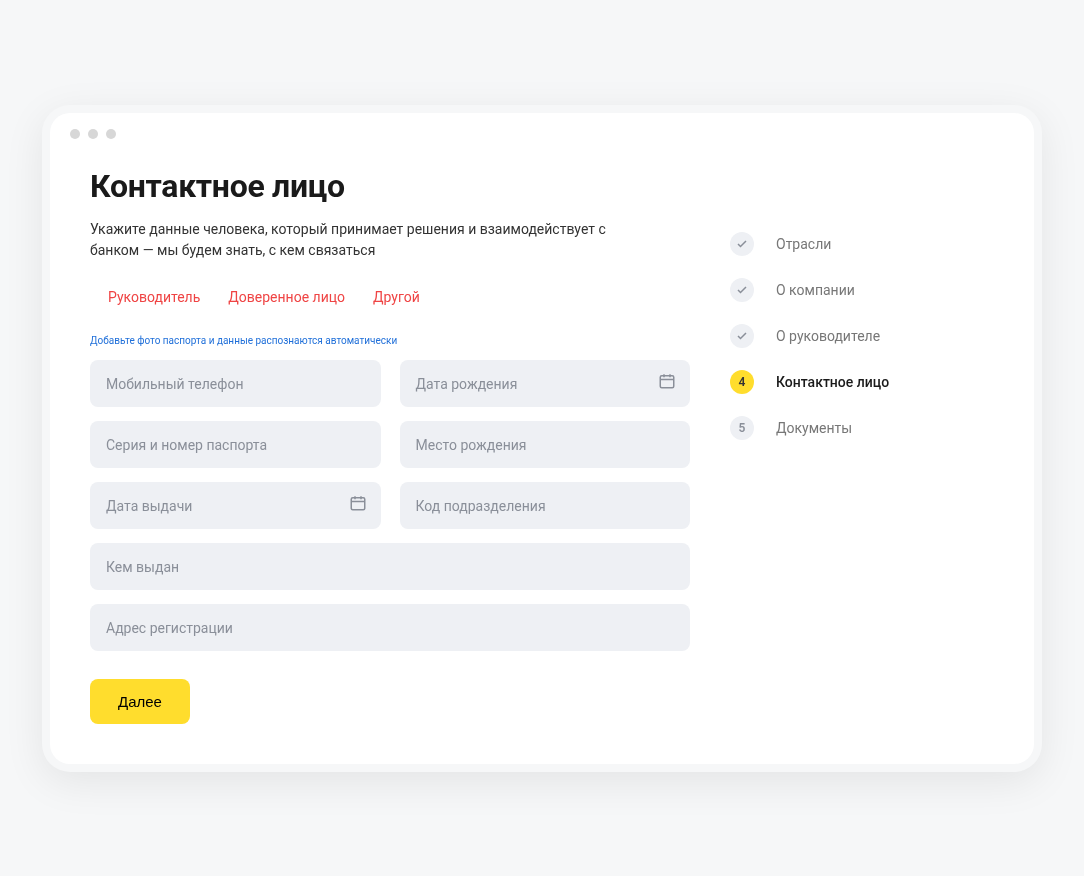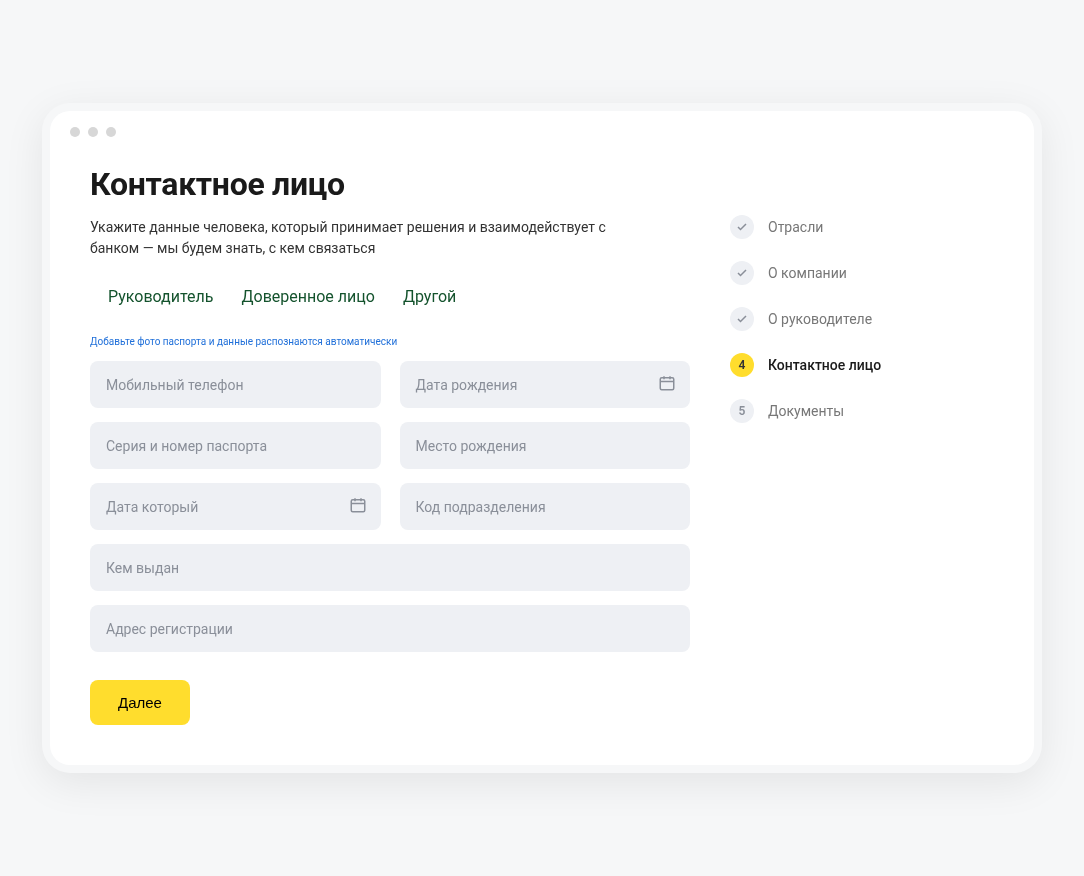--- a/index.html
+++ b/index.html
@@ -54,22 +54,22 @@
       margin-bottom: 24px;
       max-width: 560px;
     }
     .tab-row {
       display: flex;
       gap: 28px;
       margin-bottom: 20px;
       padding-left: 18px;
     }
     .tab {
-      font-size: 16px;
-      color: #14532d;
+      font-size: 14px;
+      color: #ef4444;
       cursor: pointer;
       padding: 4px 0;
     }
     .link {
       color: #1f6fd9;
       font-size: 10px;
       cursor: pointer;
       margin-bottom: 14px;
       display: inline-block;
     }
@@ -111,22 +111,23 @@
       padding: 14px 28px;
       font-size: 15px;
       font-weight: 500;
       color: #000000;
       cursor: pointer;
       margin-top: 14px;
     }
     .step {
       display: flex;
       align-items: center;
-      gap: 14px;
+      gap: 22px;
       margin-bottom: 22px;
+      margin-top: 15px;
     }
     .step-badge {
       width: 24px; height: 24px;
       border-radius: 50%;
       display: flex;
       align-items: center;
       justify-content: center;
       font-size: 12px;
       font-weight: 600;
       flex-shrink: 0;
@@ -185,21 +186,21 @@
           <div class="field-half">
             <span class="field-label">Серия и номер паспорта</span>
           </div>
           <div class="field-half">
             <span class="field-label">Место рождения</span>
           </div>
         </div>
 
         <div class="field-row">
           <div class="field-half">
-            <span class="field-label">Дата который</span>
+            <span class="field-label">Дата выдачи</span>
             <span class="icon-cal">
               <svg width="18" height="18" viewBox="0 0 24 24" fill="none" stroke="currentColor" stroke-width="2">
                   <rect x="3" y="5" width="18" height="16" rx="2"></rect>
                   <line x1="3" y1="10" x2="21" y2="10"></line>
                   <line x1="8" y1="3" x2="8" y2="7"></line>
                   <line x1="16" y1="3" x2="16" y2="7"></line>
                 </svg>
             </span>
           </div>
           <div class="field-half">

